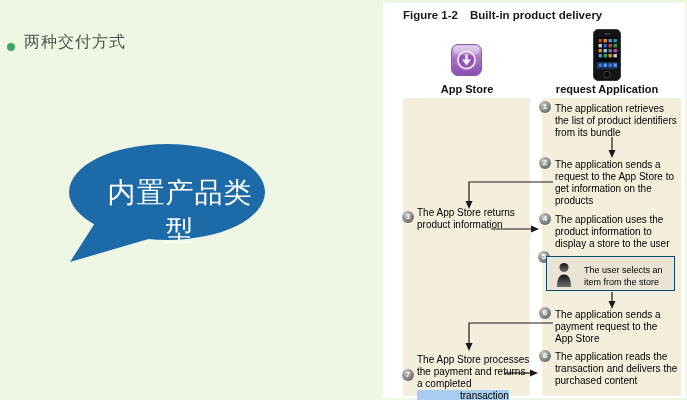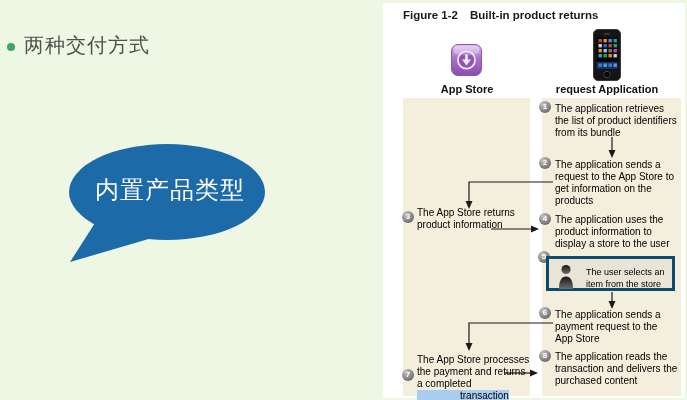--- a/index.html
+++ b/index.html
@@ -4,25 +4,25 @@
 <style>
   html,body{margin:0;padding:0;}
   .slide{
     position:relative;width:687px;height:400px;overflow:hidden;
     background:var(--slide-bg,#eef7e4);
     font-family:"Liberation Sans",sans-serif;
   }
   
   .bullet-dot{position:absolute;left:7px;top:43px;width:8px;height:8px;border-radius:50%;
     background:var(--bullet-green,#3aa65f);}
-  .bullet-text{position:absolute;left:24px;top:32px;font-size:20px;letter-spacing:1px;
+  .bullet-text{position:absolute;left:24px;top:32px;font-size:16px;letter-spacing:1px;
     color:var(--heading-text,#4f4f4f);}
   .bubble-svg{position:absolute;left:40px;top:135px;width:250px;height:155px;}
-  .bubble-text{position:absolute;left:90px;top:174px;width:160px;text-align:center;
-    font-size:24px;letter-spacing:1px;color:#fff;}
+  .bubble-text{position:absolute;left:100px;top:174px;width:160px;text-align:center;
+    font-size:28px;letter-spacing:1px;color:#fff;}
   
   .figure{position:absolute;left:383px;top:3px;width:302px;height:395px;background:#fff;color:#000;}
   .fig-caption{position:absolute;top:6px;left:0;font-size:11.5px;font-weight:bold;color:#1a1a1a;}
   .fig-label{position:absolute;left:20px;top:0;width:70px;}
   .fig-title{position:absolute;left:87px;top:0;width:200px;}
   .fig-caption span{display:block;white-space:nowrap;}
   .appstore-icon{position:absolute;left:68px;top:41px;width:31px;height:32px;}
   .iphone-icon{position:absolute;left:210px;top:26px;width:28px;height:52px;}
   .col-label{position:absolute;top:80px;font-size:11px;font-weight:bold;text-align:center;color:#111;}
   .col-label.left{left:40px;width:88px;}
@@ -37,21 +37,21 @@
   .stext{position:absolute;font-size:10px;line-height:12px;color:#000;}
   .n1{left:156px;top:98px;}  .t1{left:172px;top:100px;width:122px;}
   .n2{left:156px;top:154px;} .t2{left:172px;top:156px;width:122px;}
   .n3{left:19px;top:208px;}  .t3{left:34px;top:204px;width:100px;}
   .n4{left:156px;top:210px;} .t4{left:172px;top:211px;width:124px;}
   .n5{left:155px;top:248px;}
   .n6{left:156px;top:304px;} .t6{left:172px;top:306px;width:122px;}
   .n7{left:19px;top:366px;}  .t7{left:34px;top:351px;width:116px;}
   .n8{left:156px;top:347px;} .t8{left:172px;top:348px;width:124px;}
   .step5-box{position:absolute;left:163px;top:253px;width:129px;height:35px;
-    background:var(--step5-box,#e9e4d5);border:3px solid #0c4a6e;box-sizing:border-box;}
+    background:var(--step5-box,#e9e4d5);border:1px solid #0c4a6e;box-sizing:border-box;}
   .user-icon{position:absolute;left:9px;top:4px;width:16px;height:27px;}
   .t5{left:37px;top:7px;width:86px;position:absolute;font-size:9px;line-height:12px;}
   .hl{background:var(--highlight-blue,#a9cdf0);padding-left:43px;}
 </style>
 </head>
 <body>
 
 <div class="slide">
 
   <span class="bullet-dot"></span>
@@ -60,21 +60,21 @@
   <svg class="bubble-svg" viewBox="0 0 250 155">
     <polygon points="55,88 112,103 30,127" fill="#1d6aa9"></polygon>
     <ellipse cx="127" cy="57" rx="98" ry="48" fill="#1d6aa9"></ellipse>
   </svg>
   <div class="bubble-text">内置产品类型</div>
 
   <div class="figure">
 
     <div class="fig-caption">
       <span class="fig-label">Figure 1-2</span>
-      <span class="fig-title">Built-in product returns</span>
+      <span class="fig-title">Built-in product delivery</span>
     </div>
 
     <svg class="appstore-icon" viewBox="0 0 31 32">
       <defs>
         <linearGradient id="asg" x1="0" y1="0" x2="0" y2="1">
           <stop offset="0" stop-color="#dcc3ec"></stop>
             <stop offset="0.45" stop-color="#a873c8"></stop>
             <stop offset="1" stop-color="#8a4cb0"></stop>
         </linearGradient>
       </defs>

